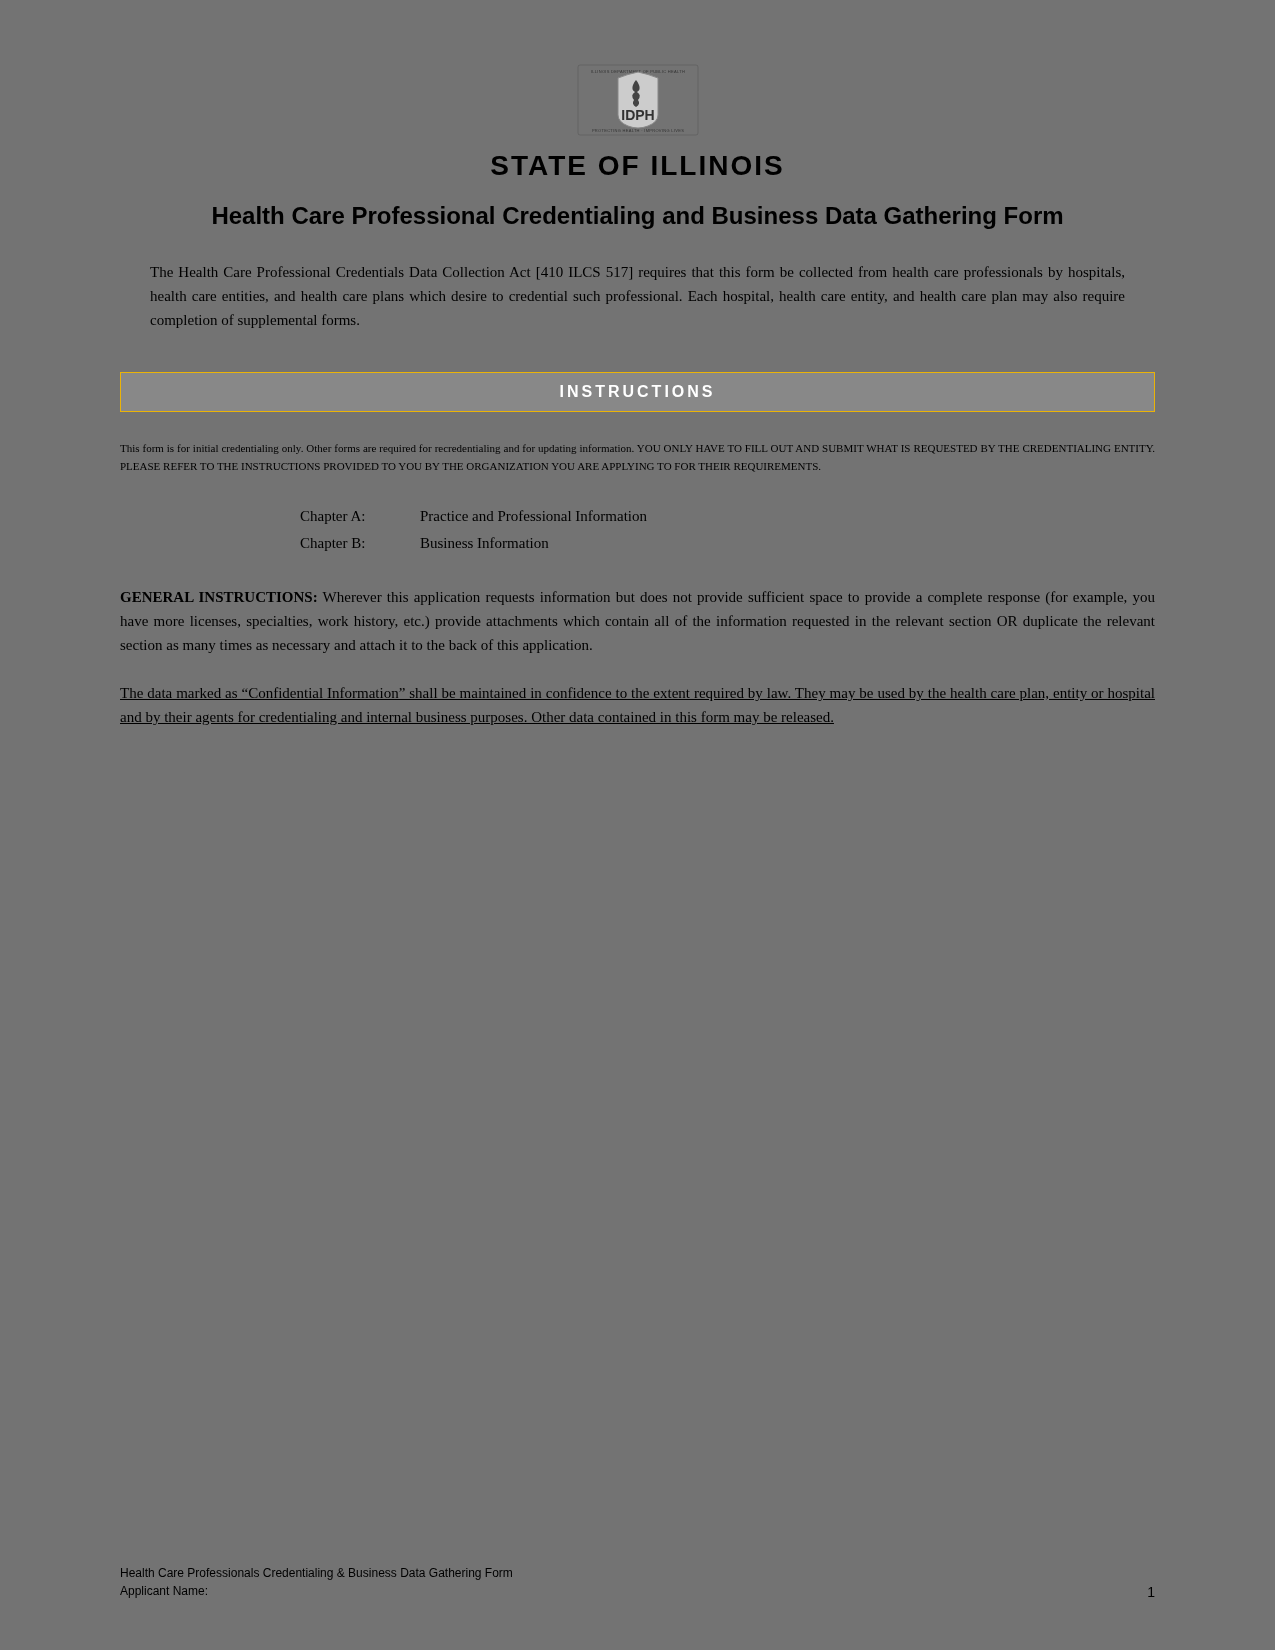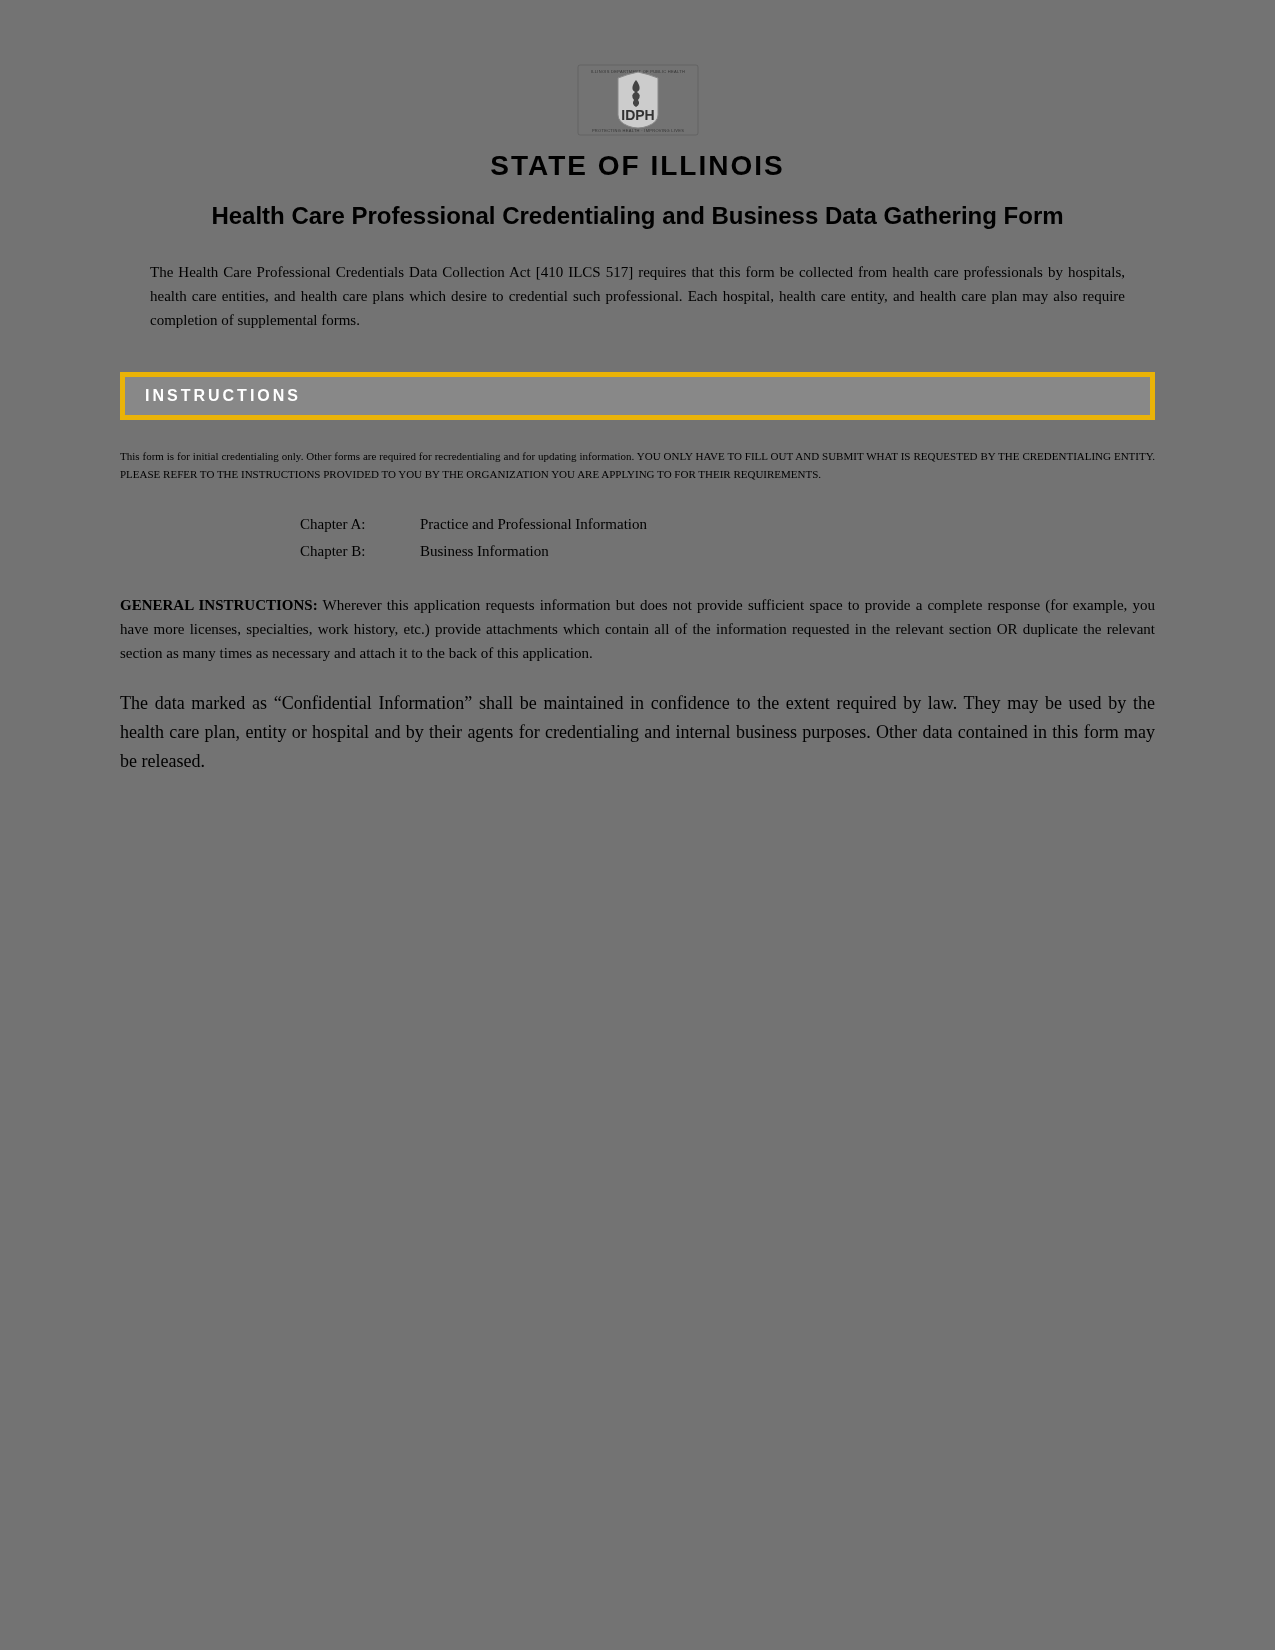--- a/index.html
+++ b/index.html
@@ -60,23 +60,23 @@
     .intro-text {
       text-align: justify;
       font-size: 15px;
       line-height: 1.6;
       margin-bottom: 40px;
       padding: 0 30px;
     }
 
     .instructions-banner {
       background: #888888;
-      border: 5px solid #eab308;
-      text-align: left;
-      padding: 10px 20px;
+      border: 1px solid #eab308;
+      text-align: center;
+      padding: 10px 27px;
       margin-bottom: 28px;
     }
 
     .instructions-banner-text {
       color: #ffffff;
       font-size: 16px;
       font-weight: bold;
       letter-spacing: 3px;
       font-family: Arial, sans-serif;
     }
@@ -125,24 +125,25 @@
     }
 
     .general-instructions {
       font-size: 15px;
       line-height: 1.6;
       text-align: justify;
       margin-bottom: 24px;
     }
 
     .confidential-note {
-      font-size: 18px;
+      font-size: 15px;
       line-height: 1.6;
       text-align: justify;
       margin-bottom: 24px;
+      text-decoration: underline;
     }
 
     .footer {
       position: absolute;
       bottom: 50px;
       left: 120px;
       right: 120px;
       display: flex;
       justify-content: space-between;
       align-items: flex-end;
@@ -218,14 +219,21 @@
   <div class="general-instructions">
     <p>
       <span class="bold">GENERAL INSTRUCTIONS:</span><span> Wherever this application requests information but does not provide sufficient space to provide a complete response (for example, you have more licenses, specialties, work history, etc.) provide attachments which contain all of the information requested in the relevant section OR duplicate the relevant section as many times as necessary and attach it to the back of this application.</span>
     </p>
   </div>
 
   <div class="confidential-note">
     <p>The data marked as “Confidential Information” shall be maintained in confidence to the extent required by law. They may be used by the health care plan, entity or hospital and by their agents for credentialing and internal business purposes. Other data contained in this form may be released.</p>
   </div>
 
+  <div class="footer">
+    <div class="footer-left">
+      <div>Health Care Professionals Credentialing &amp; Business Data Gathering Form</div>
+      <div>Applicant Name:</div>
+    </div>
+    <div class="footer-right">1</div>
+  </div>
 
 </div>
 
 </body></html>

